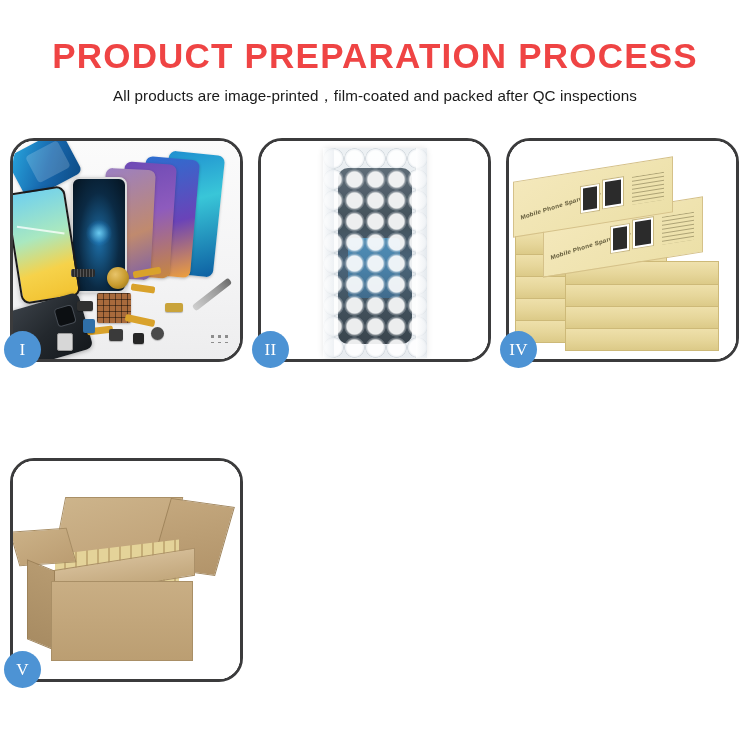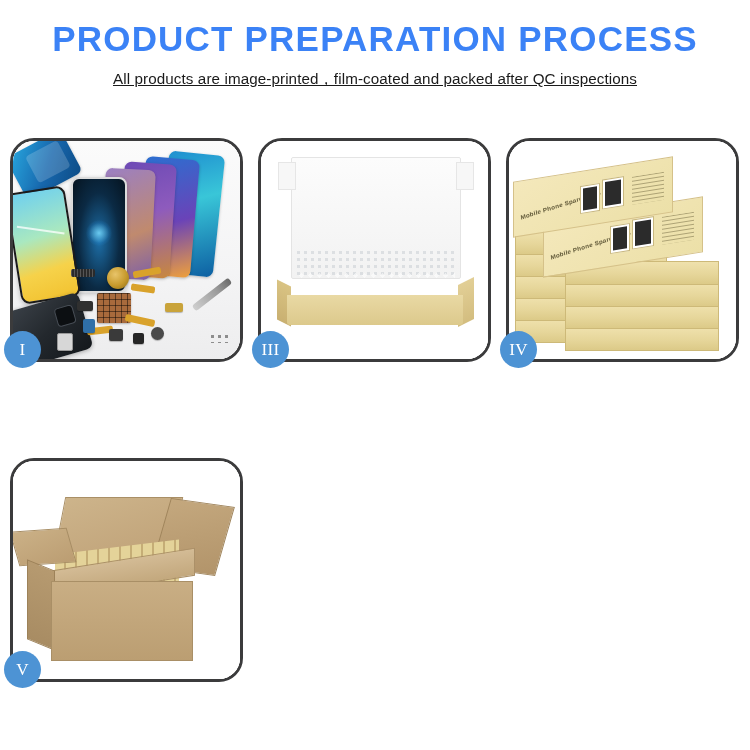--- a/index.html
+++ b/index.html
@@ -23,37 +23,36 @@
   
   .header {
     position: absolute;
     top: 0;
     left: 0;
     width: 750px;
     text-align: center;
   }
   .title {
     margin: 0;
-    padding-top: 19px;
+    padding-top: 36px;
     font-size: 35px;
     font-weight: 700;
     letter-spacing: 1.2px;
-    color: #3b82f6;
+    color: #ef4444;
     font-family: "Liberation Sans", sans-serif;
     white-space: nowrap;
   }
   .subtitle {
     margin: 0;
     padding-top: 10px;
     font-size: 15.2px;
     font-weight: 400;
     color: #1a1a1a;
     letter-spacing: 0.1px;
     white-space: nowrap;
-    text-decoration: underline;
   }
 
   
   .grid {
     position: absolute;
     top: 138px;
     left: 10px;
     width: 730px;
     display: grid;
     grid-template-columns: 233px 233px 233px;
@@ -423,34 +422,34 @@
           <div class="smallpart sp5"></div>
           <div class="smallpart sp6"></div>
           <div class="smallpart sp7"></div>
           <div class="screwdriver"></div>
           <div class="screws"></div>
         </div>
       </div>
       <div class="badge">I</div>
     </div>
 
-
     <div class="panel">
       <div class="panel-inner">
-        <div class="scene-openbox">
-          <div class="ob-lid"></div>
-          <div class="ob-foam"></div>
-          <div class="ob-content"></div>
-          <div class="ob-side-l"></div>
-          <div class="ob-side-r"></div>
-          <div class="ob-front"></div>
+        <div class="scene-bubble">
+          <div class="bubble-bag">
+            <div class="bubble-phone"></div>
+            <div class="bubbles"></div>
+            <div class="bag-seam-l"></div>
+            <div class="bag-seam-r"></div>
+          </div>
         </div>
       </div>
-      <div class="badge">III</div>
+      <div class="badge">II</div>
     </div>
+
 
     <div class="panel">
       <div class="panel-inner">
         <div class="scene-stack">
 
           <div class="kbox" style="left:6px; top:178px; width:150px; height:22px;"></div>
           <div class="kbox" style="left:6px; top:156px; width:150px; height:22px;"></div>
           <div class="kbox" style="left:6px; top:134px; width:150px; height:22px;"></div>
           <div class="kbox" style="left:6px; top:112px; width:150px; height:22px;"></div>
           <div class="kbox" style="left:6px; top:90px; width:150px; height:22px;"></div>

